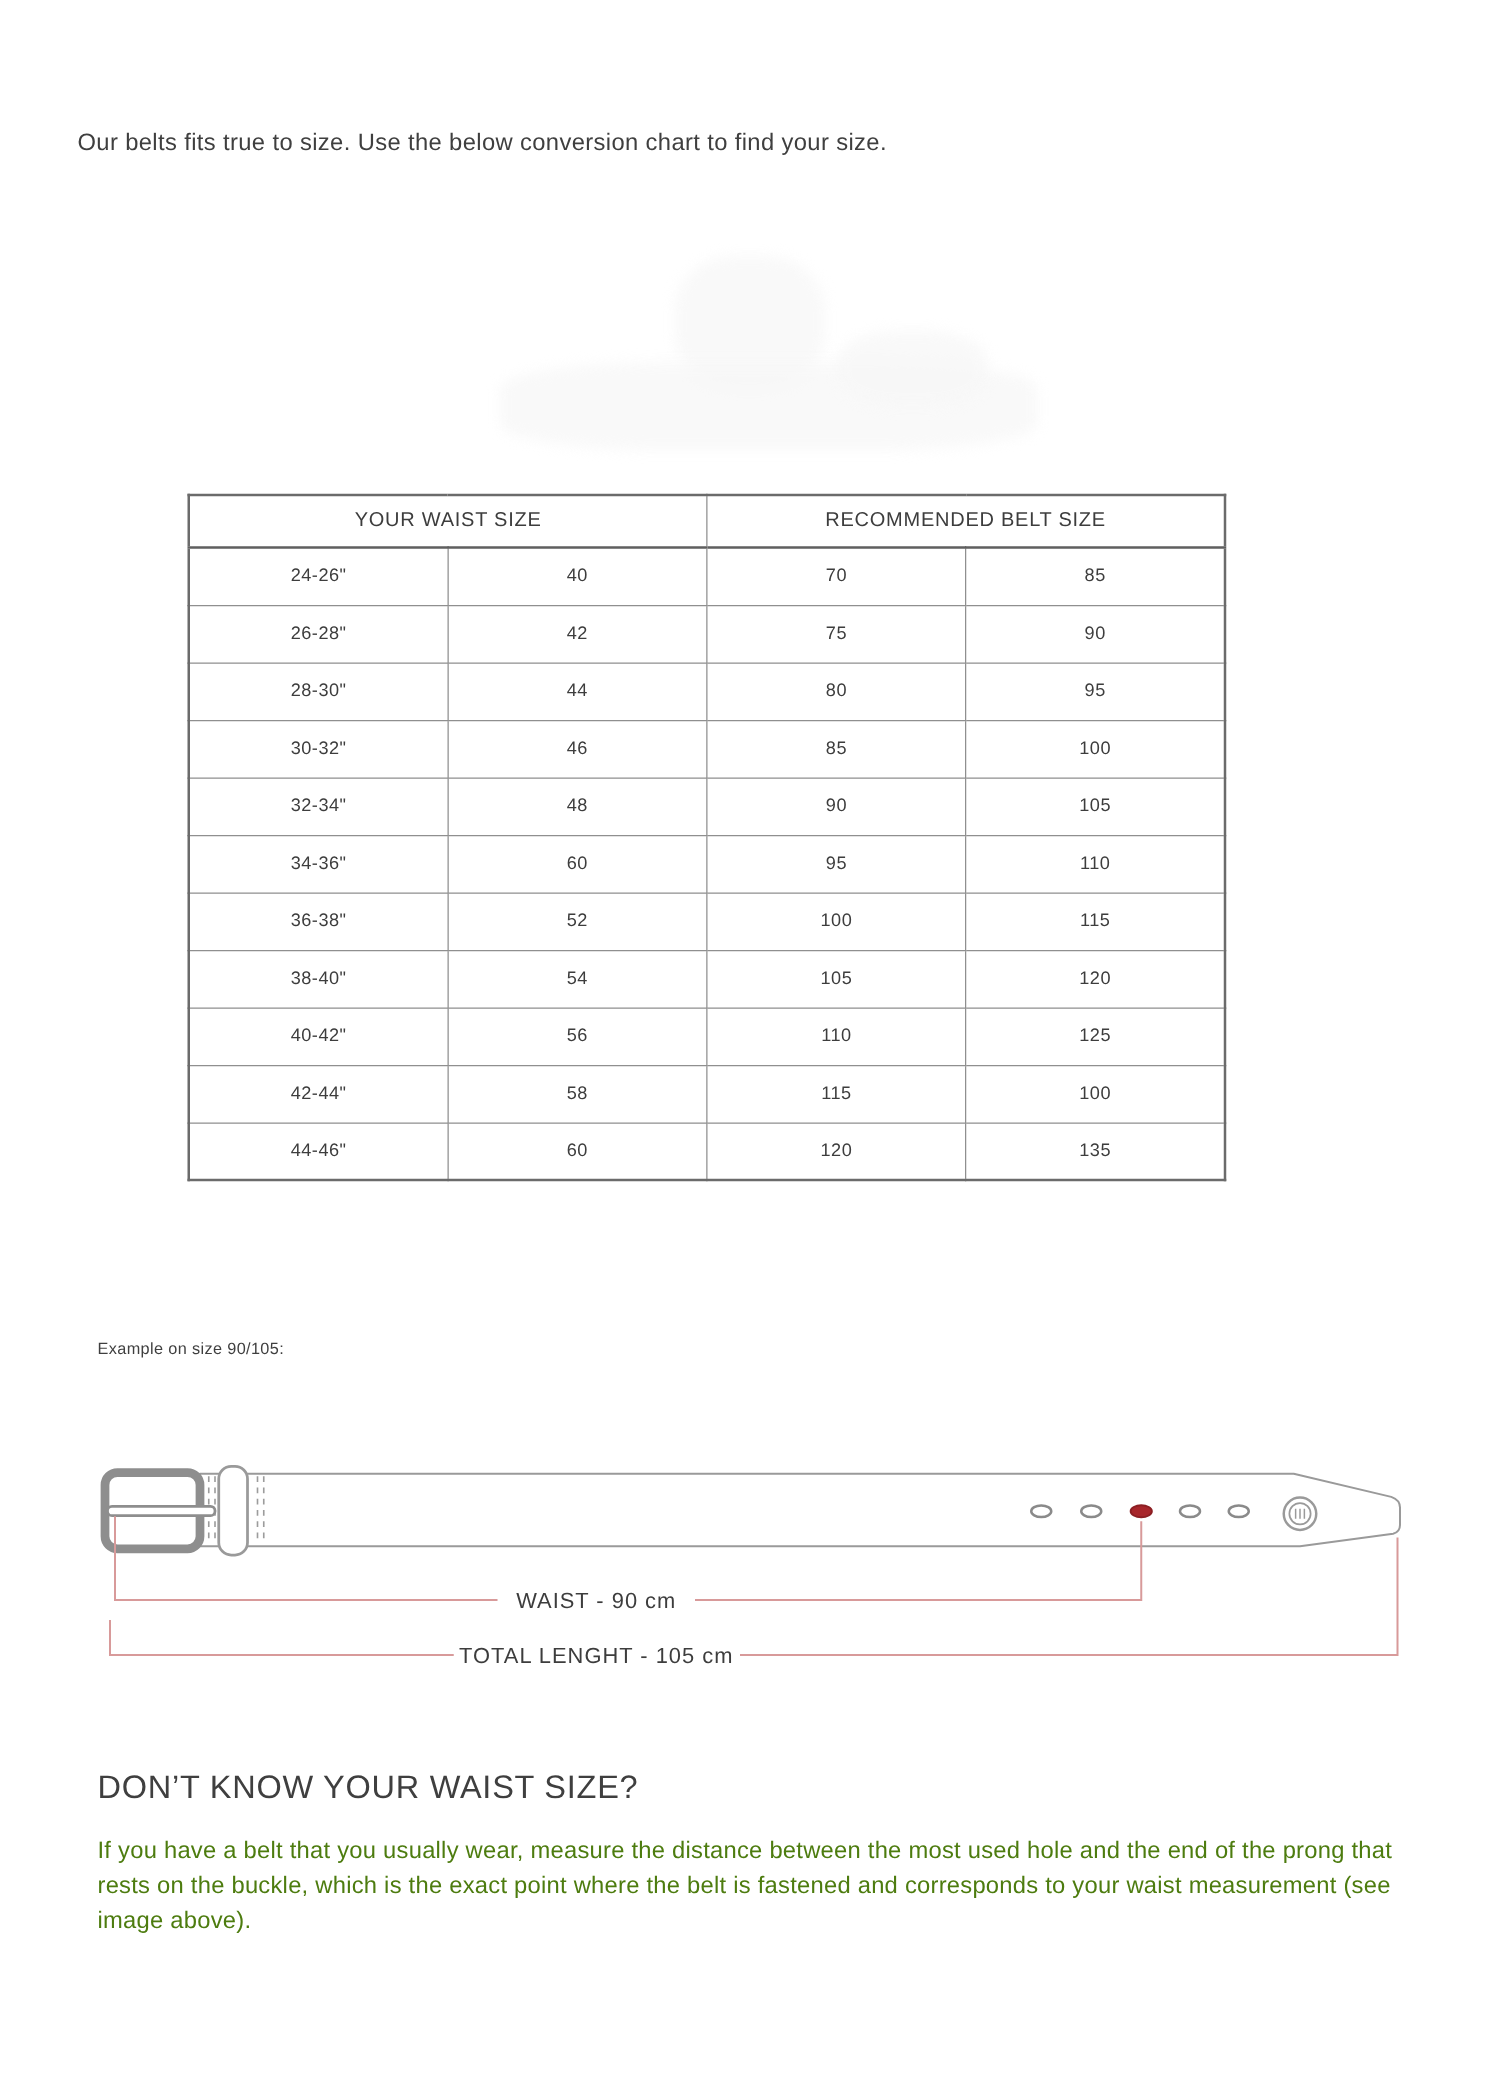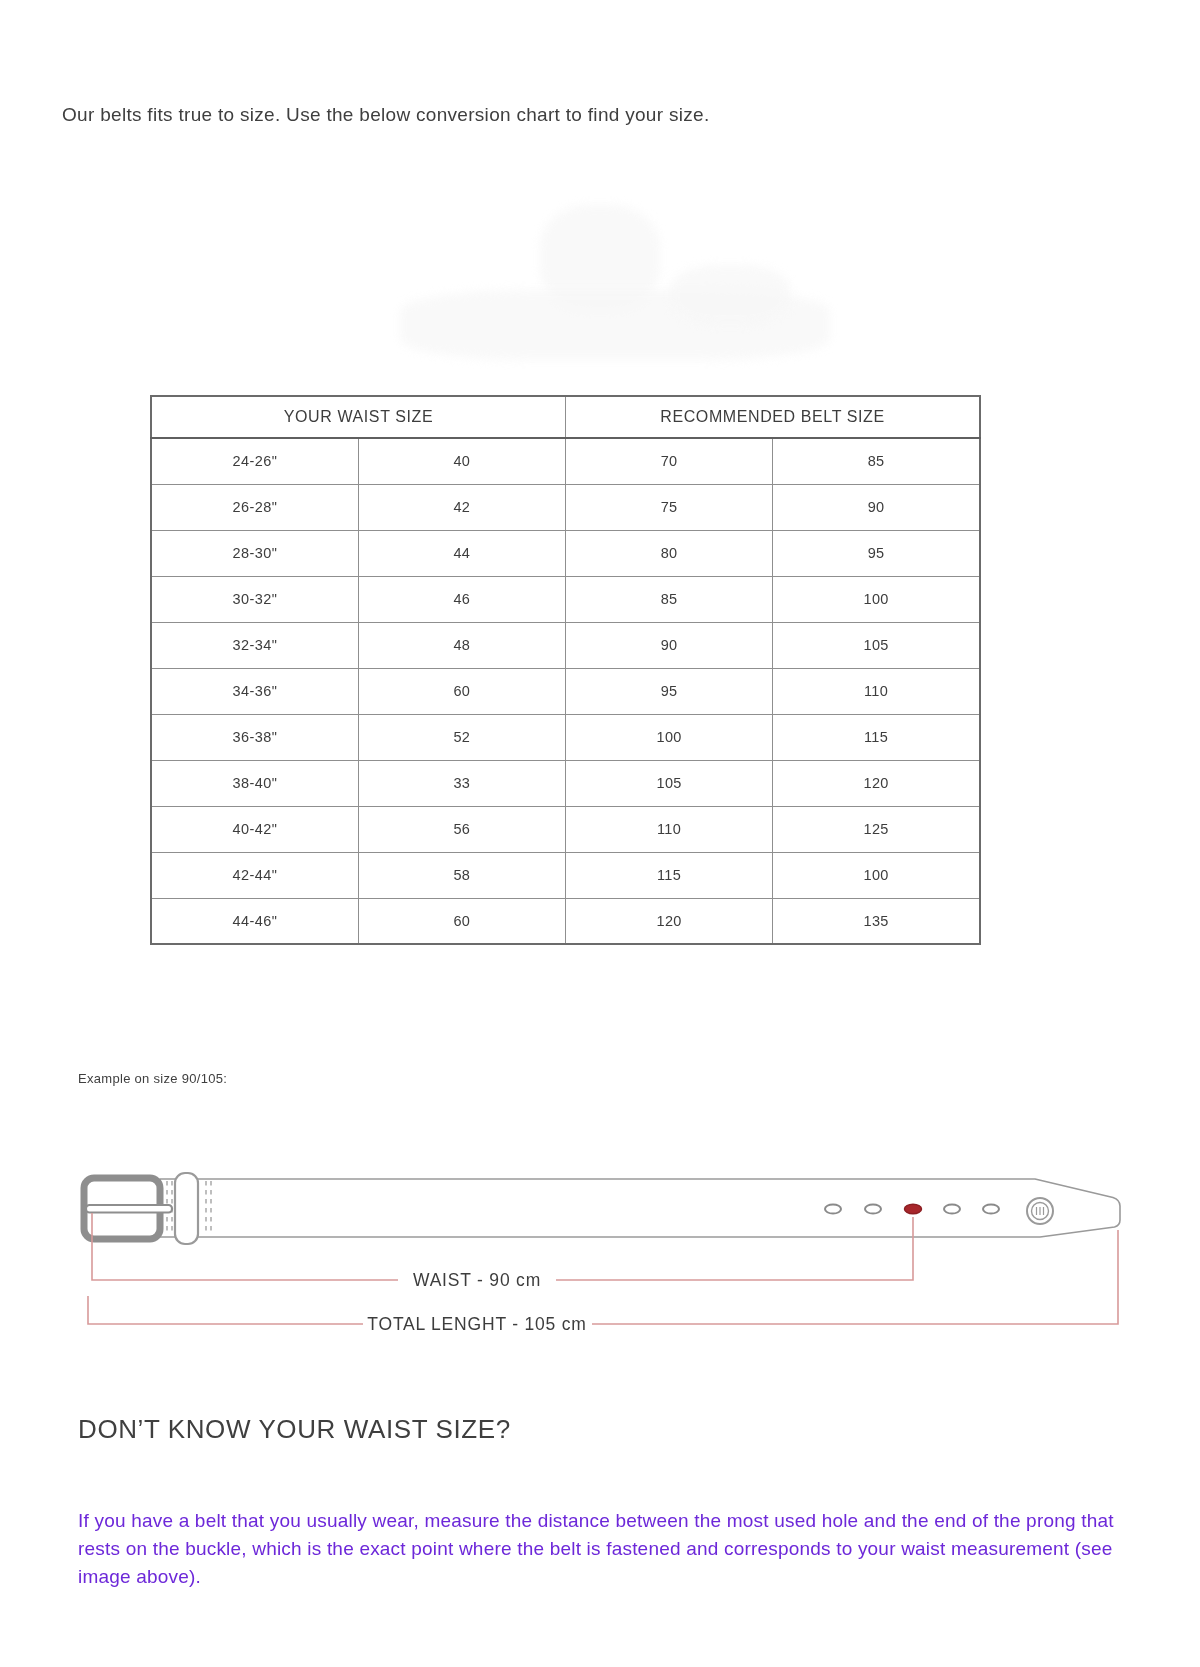--- a/index.html
+++ b/index.html
@@ -75,22 +75,21 @@
     letter-spacing: 0.6px;
     color: #3f3f3f;
   }
   .instructions-text {
     position: absolute;
     left: 78px; top: 1467px;
     width: 1056px;
     font-size: 19px;
     line-height: 28px;
     letter-spacing: 0.2px;
-    color: #6d28d9;
-    margin-top: 40px;
+    color: #4d7c0f;
   }
 </style>
 </head>
 <body>
 
 <div class="page">
 
   <div class="intro-text">Our belts fits true to size. Use the below conversion chart to find your size.</div>
 
   <div class="ghost-image">
@@ -144,21 +143,21 @@
           <td>110</td>
         </tr>
         <tr class="data-row">
           <td>36-38"</td>
           <td>52</td>
           <td>100</td>
           <td>115</td>
         </tr>
         <tr class="data-row">
           <td>38-40"</td>
-          <td>33</td>
+          <td>54</td>
           <td>105</td>
           <td>120</td>
         </tr>
         <tr class="data-row">
           <td>40-42"</td>
           <td>56</td>
           <td>110</td>
           <td>125</td>
         </tr>
         <tr class="data-row">

